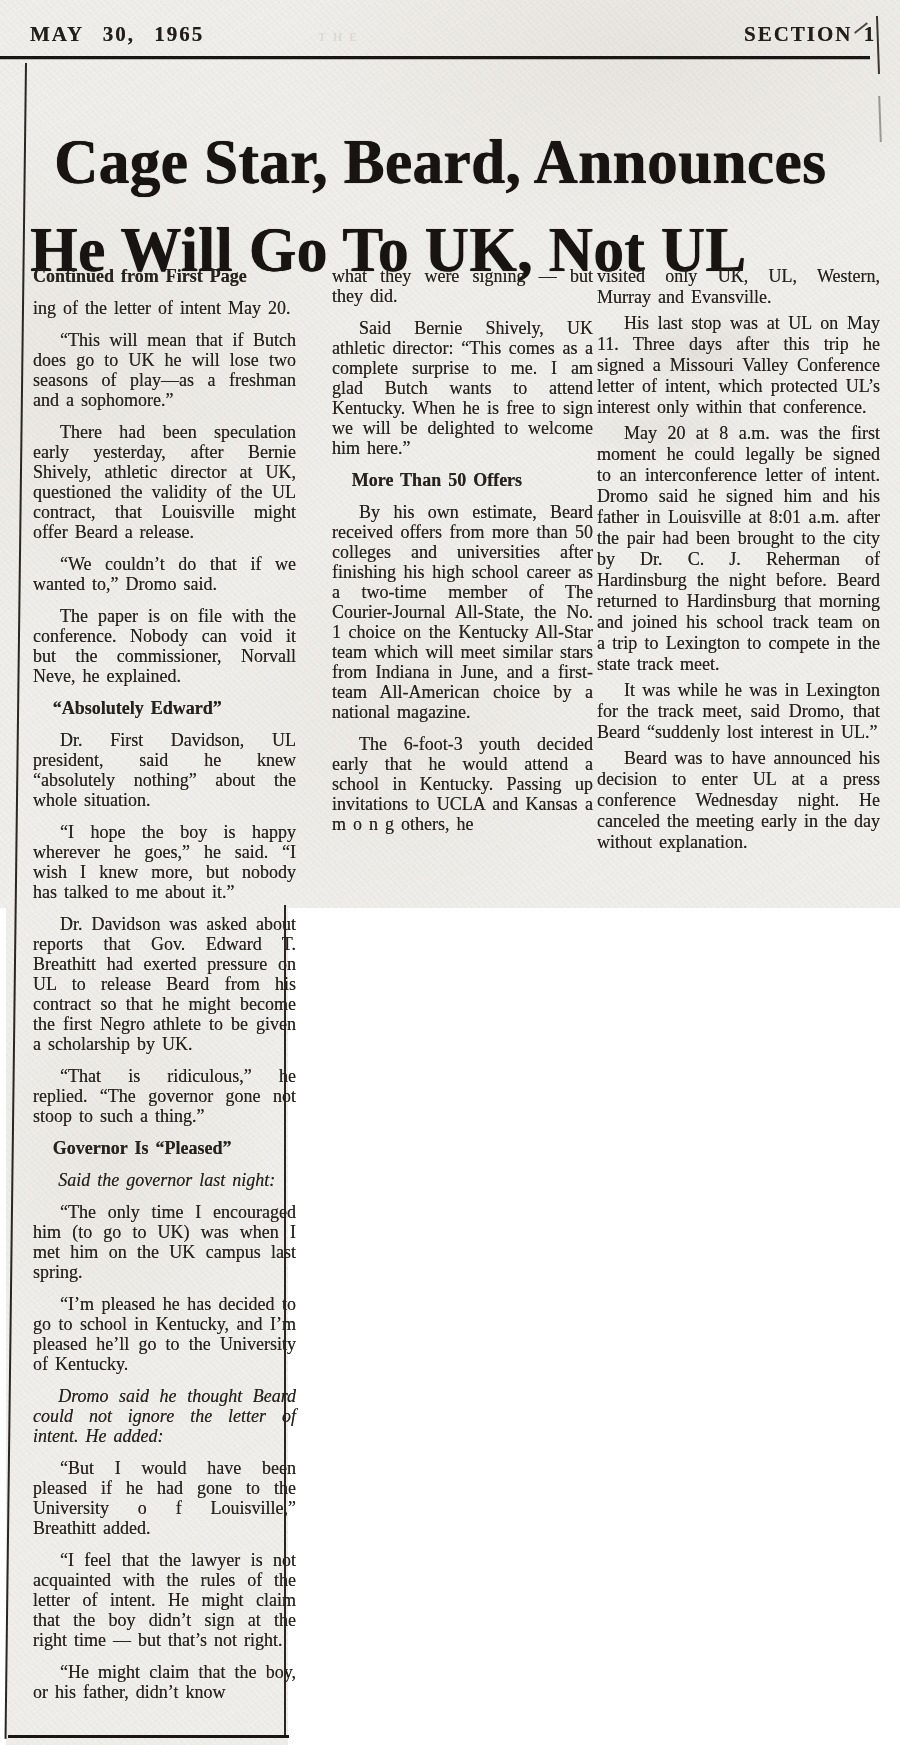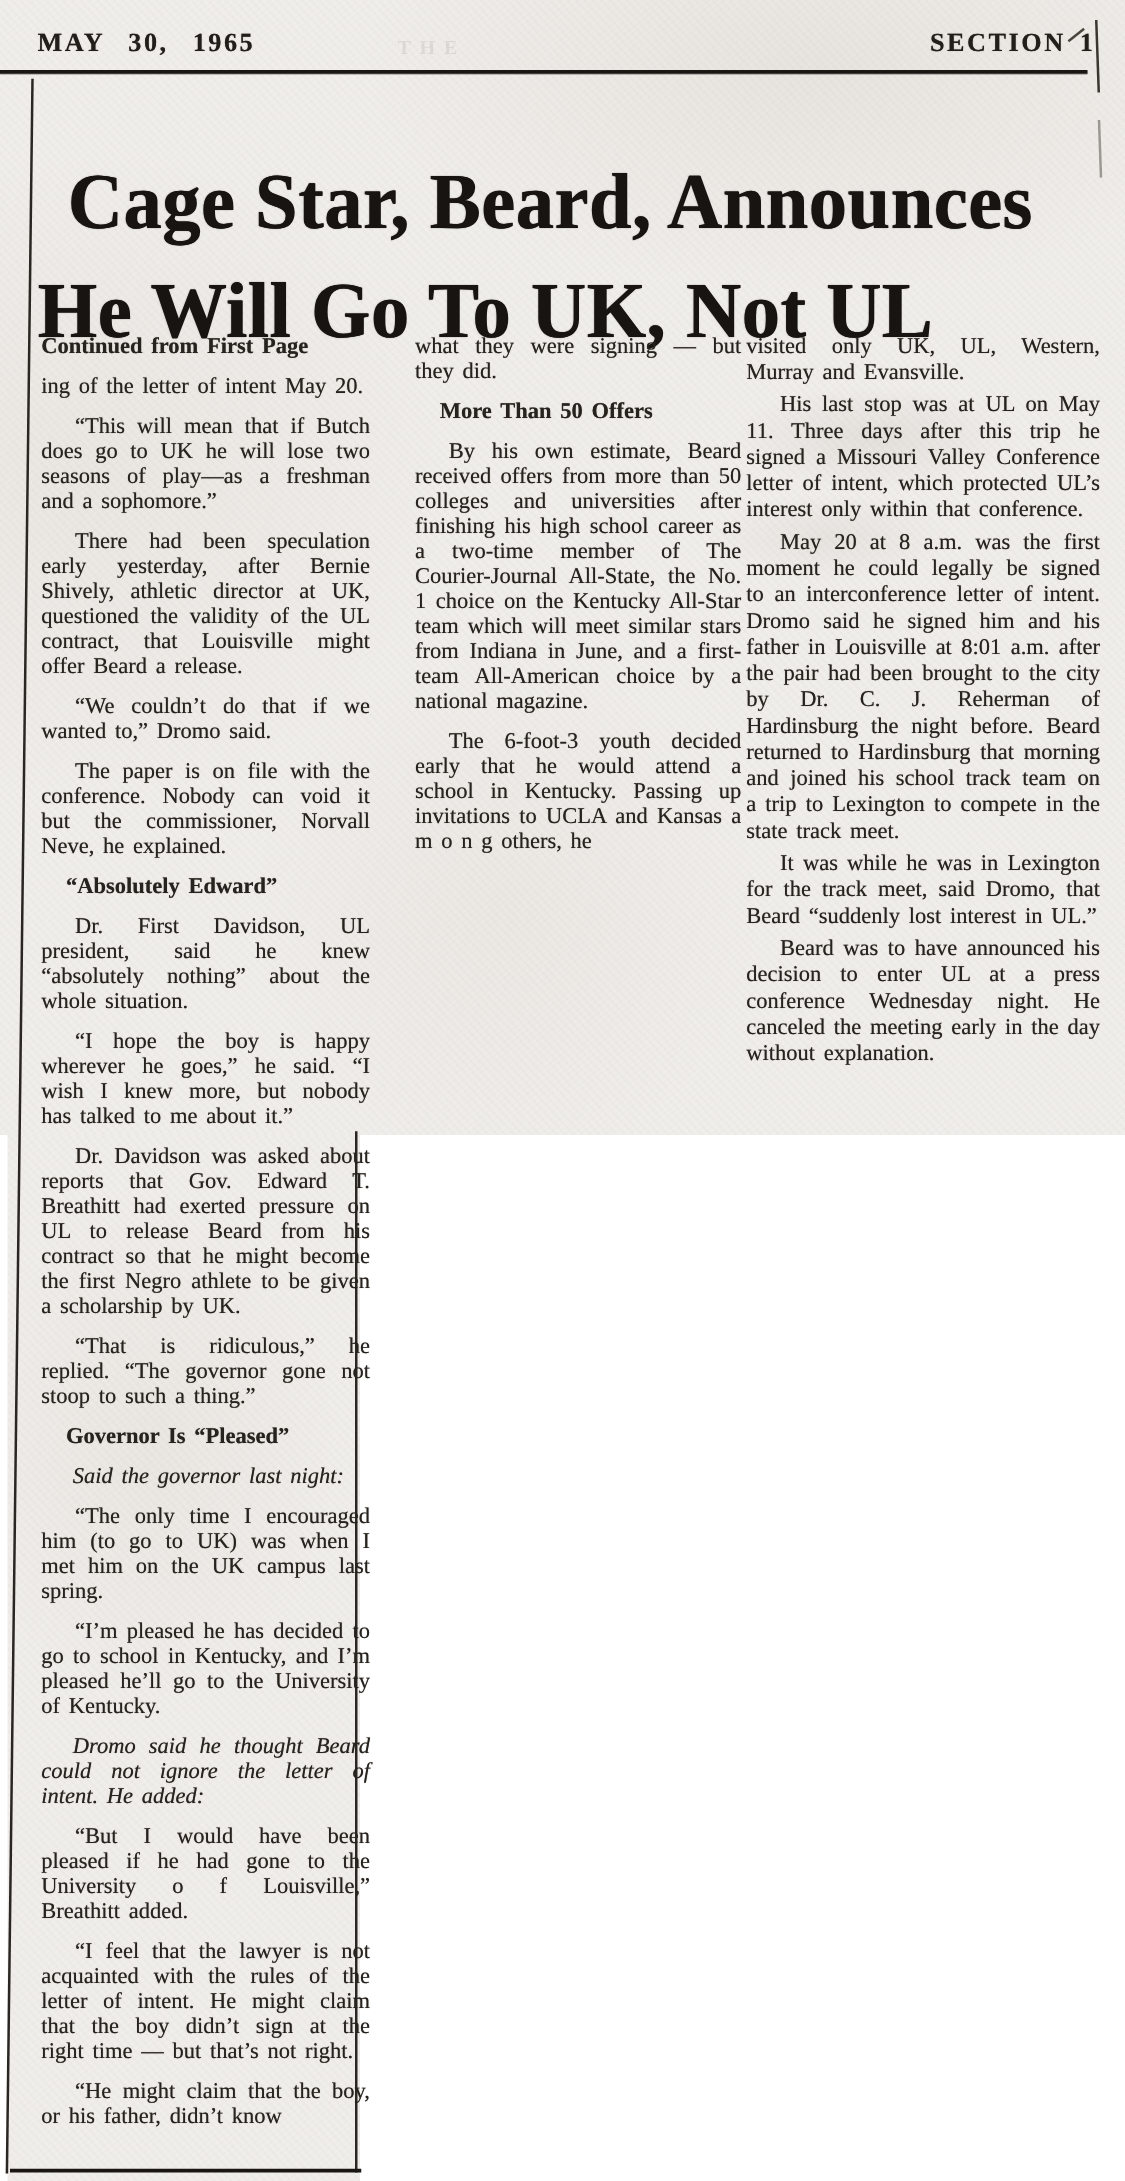--- a/index.html
+++ b/index.html
@@ -41,21 +41,21 @@
   .masthead-date, .masthead-section {
     position:absolute; top:22px;
     font-size:21px; font-weight:bold; letter-spacing:2px;
     color:#221f1b; text-shadow:0 0 0.6px rgba(30,26,22,0.7);
     white-space:nowrap;
   }
   .masthead-date { left:30px; word-spacing:12px; }
   .masthead-section { left:744px; word-spacing:4px; }
   .ghost-text {
     position:absolute; left:318px; top:30px;
-    font-size:16px; font-weight:bold; letter-spacing:7px;
+    font-size:12px; font-weight:bold; letter-spacing:7px;
     color:#6b675f; opacity:0.13; white-space:nowrap;
   }
   .ghost-blob {
     position:absolute; left:520px; top:280px; width:360px; height:200px;
     background:radial-gradient(ellipse 45% 30% at 50% 35%, rgba(70,62,52,0.08), transparent 70%),
                radial-gradient(ellipse 40% 25% at 40% 75%, rgba(70,62,52,0.06), transparent 70%);
   }
 
   
   .headline {
@@ -129,20 +129,21 @@
         <p class="blk italic">Said the governor last night:</p>
         <p class="blk para">“The only time I encouraged him (to go to UK) was when I met him on the UK campus last spring.</p>
         <p class="blk para">“I’m pleased he has decided to go to school in Kentucky, and I’m pleased he’ll go to the University of Kentucky.</p>
         <p class="blk italic">Dromo said he thought Beard could not ignore the letter of intent. He added:</p>
         <p class="blk para">“But I would have been pleased if he had gone to the University o f Louisville,” Breathitt added.</p>
         <p class="blk para">“I feel that the lawyer is not acquainted with the rules of the letter of intent. He might claim that the boy didn’t sign at the right time — but that’s not right.</p>
         <p class="blk para">“He might claim that the boy, or his father, didn’t know</p>
       </div>
     <div class="col col2">
         <p class="blk flush">what they were signing — but they did.</p>
+        <p class="blk para">Said Bernie Shively, UK athletic director: “This comes as a complete surprise to me. I am glad Butch wants to attend Kentucky. When he is free to sign we will be delighted to welcome him here.”</p>
         <p class="blk subhead">More Than 50 Offers</p>
         <p class="blk para">By his own estimate, Beard received offers from more than 50 colleges and universities after finishing his high school career as a two-time member of The Courier-Journal All-State, the No. 1 choice on the Kentucky All-Star team which will meet similar stars from Indiana in June, and a first-team All-American choice by a national magazine.</p>
         <p class="blk para">The 6-foot-3 youth decided early that he would attend a school in Kentucky. Passing up invitations to UCLA and Kansas a m o n g others, he</p>
       </div>
     <div class="col col3">
         <p class="blk flush">visited only UK, UL, Western, Murray and Evansville.</p>
         <p class="blk para">His last stop was at UL on May 11. Three days after this trip he signed a Missouri Valley Conference letter of intent, which protected UL’s interest only within that conference.</p>
         <p class="blk para">May 20 at 8 a.m. was the first moment he could legally be signed to an interconference letter of intent. Dromo said he signed him and his father in Louisville at 8:01 a.m. after the pair had been brought to the city by Dr. C. J. Reherman of Hardinsburg the night before. Beard returned to Hardinsburg that morning and joined his school track team on a trip to Lexington to compete in the state track meet.</p>
         <p class="blk para">It was while he was in Lexington for the track meet, said Dromo, that Beard “suddenly lost interest in UL.”</p>
         <p class="blk para">Beard was to have announced his decision to enter UL at a press conference Wednesday night. He canceled the meeting early in the day without explanation.</p>

